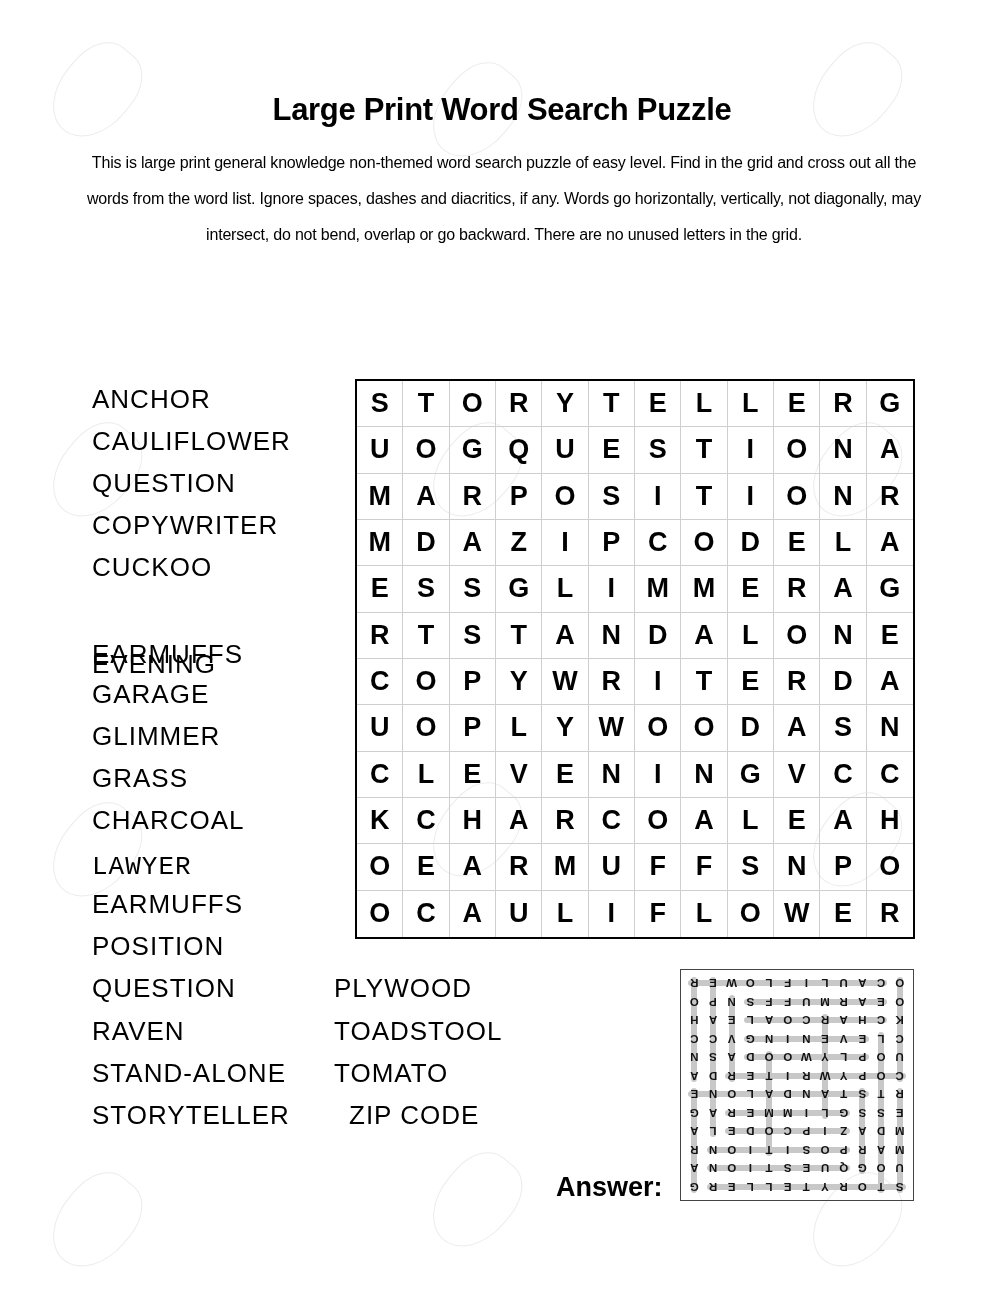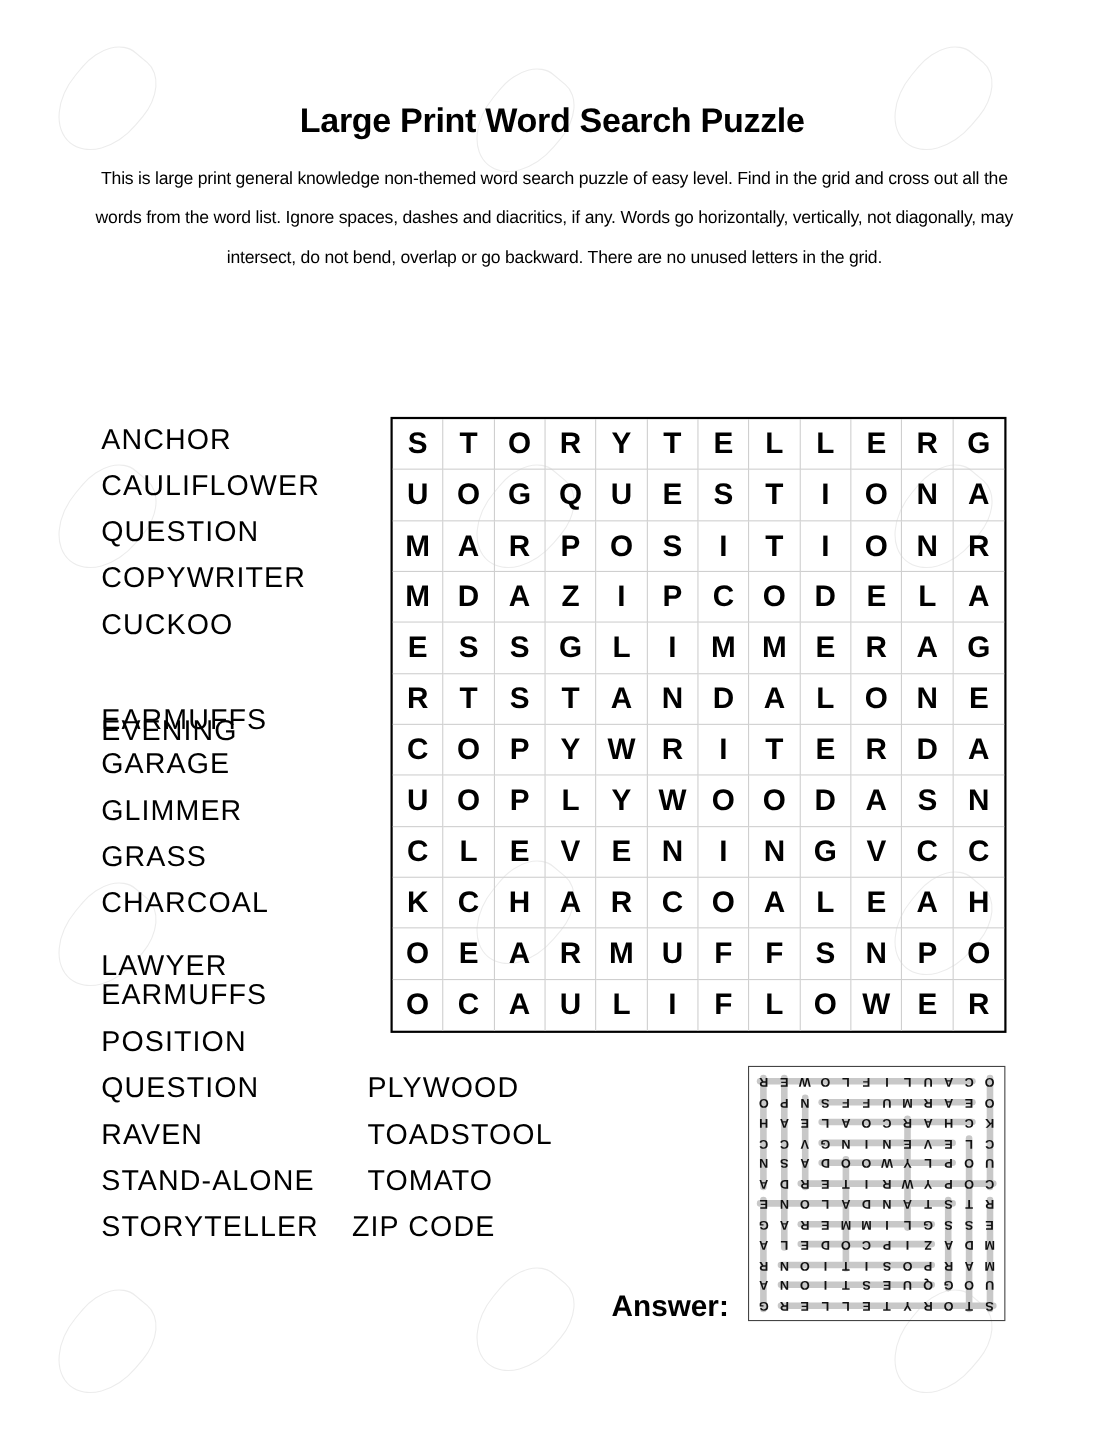--- a/index.html
+++ b/index.html
@@ -58,31 +58,31 @@
     <div class="w" style="left: 0px; top: 40.1px;">CAULIFLOWER</div>
     <div class="w" style="left: 0px; top: 82.2px;">QUESTION</div>
     <div class="w" style="left: 0px; top: 124.3px;">COPYWRITER</div>
     <div class="w" style="left: 0px; top: 166.4px;">CUCKOO</div>
     <div class="w" style="left: 0px; top: 208.5px; margin-top: 44px;">EARMUFFS</div>
     <div class="w" style="left: 0px; top: 250.6px; margin-top: 12px;">EVENING</div>
     <div class="w" style="left: 0px; top: 292.7px;">GARAGE</div>
     <div class="w" style="left: 0px; top: 334.8px;">GLIMMER</div>
     <div class="w" style="left: 0px; top: 376.9px;">GRASS</div>
     <div class="w" style="left: 0px; top: 419px;">CHARCOAL</div>
-    <div class="w" style="left: 0px; top: 476px;">LAWYER</div>
+    <div class="w" style="left: 0px; top: 466px; font-family: Liberation Mono, monospace;">LAWYER</div>
     <div class="w" style="left: 0px; top: 503.2px;">EARMUFFS</div>
     <div class="w" style="left: 0px; top: 545.3px;">POSITION</div>
     <div class="w" style="left: 0px; top: 587.4px;">QUESTION</div>
     <div class="w" style="left: 0px; top: 629.5px;">RAVEN</div>
     <div class="w" style="left: 0px; top: 671.6px;">STAND-ALONE</div>
     <div class="w" style="left: 0px; top: 713.7px;">STORYTELLER</div>
     <div class="w" style="left: 242px; top: 587.4px;">PLYWOOD</div>
     <div class="w" style="left: 242px; top: 629.5px;">TOADSTOOL</div>
     <div class="w" style="left: 242px; top: 671.6px;">TOMATO</div>
-    <div class="w" style="left: 228px; top: 713.7px; text-align: center;">ZIP CODE</div>
+    <div class="w" style="left: 257px; top: 713.7px; text-align: center;">ZIP CODE</div>
   </div>
 
 <div class="grid" id="grid">
     <div class="cell">S</div>
     <div class="cell">T</div>
     <div class="cell">O</div>
     <div class="cell">R</div>
     <div class="cell">Y</div>
     <div class="cell">T</div>
     <div class="cell">E</div>

